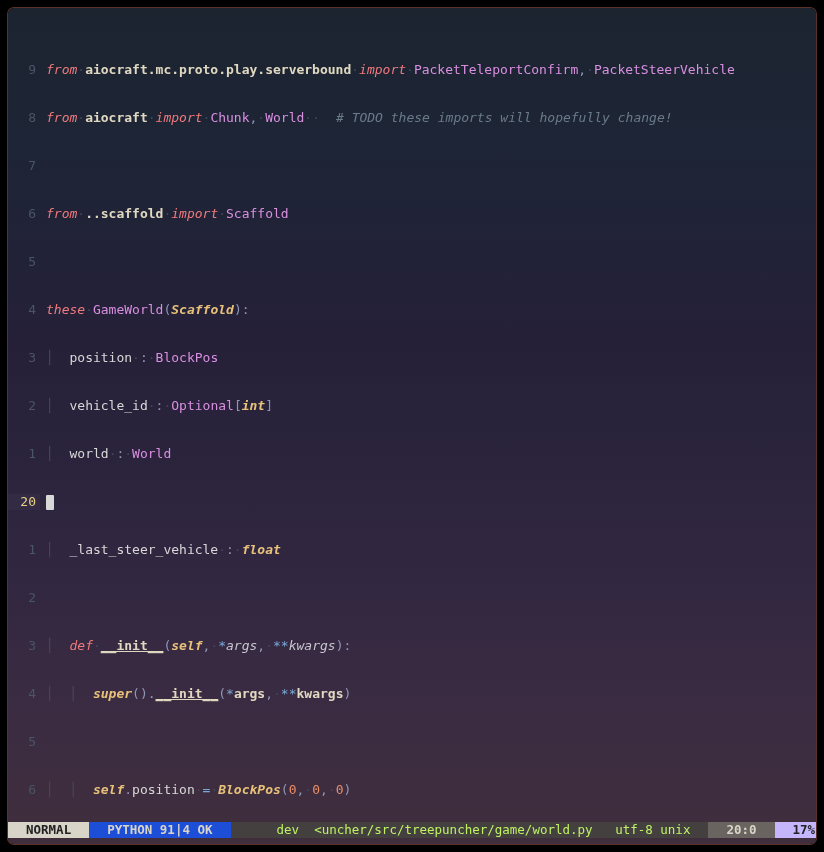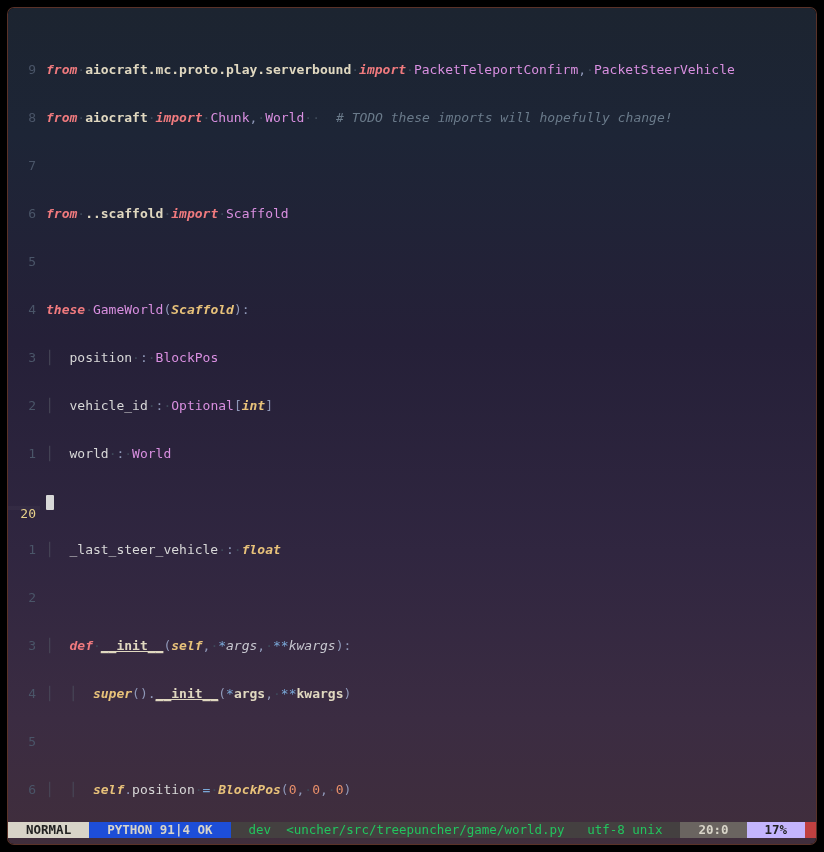--- a/index.html
+++ b/index.html
@@ -45,37 +45,36 @@
     text-align: right;
     color: #4a5568;
     flex: 0 0 32px;
     padding-right: 4px;
     box-sizing: border-box;
   }
   .gutter.cur {
     color: #e8d28a;
     background: rgba(200,200,200,0.04);
     font-weight: normal;
-    margin-top: 12px;
   }
   .code {
     flex: 1;
     color: #b8b8c0;
     padding-left: 6px;
   }
   .cursorcol {
     display:inline-block;
     width:8px;
     height:15px;
     background:#d8d8d8;
     color:#222;
     border-radius:1px;
     transform:translateY(1px);
   }       
-  .kwb   { color:#f07a7e; font-weight:bold; font-style:italic;}
+  .kwb   { color:#f07a7e; font-weight:normal; font-style:italic;}
   .mod   { color:#e0d8c0; font-weight:bold;}          
   .fn    { color:#d98fe0; }                            
   .ty    { color:#e8c27a; font-weight:bold; font-style:italic;} 
   .self  { color:#e8c27a; font-weight:bold; font-style:italic;}
   .attr  { color:#d8d8d8;margin-top:30px; }
   .num   { color:#e88f6a; }          
   .cmt   { color:#6a7a8a; font-style:italic;margin-left:16px;}
   .op    { color:#7aa8d8; }
   .pn    { color:#8f98b8; }
   .indent{ color:#4a4a5a; }
@@ -91,21 +90,21 @@
     right: 0;
     height: 16px;
     display: flex;
     font-size: 12.5px;
     font-weight: bold;
     background: #444040;
   }
   .seg { padding: 0 18px; display:flex; align-items:center; height:100%; white-space:pre; }
   .seg-mode  { background:#d8d4c8; color:#222; }
   .seg-file  { background:#1d4ed8; color:#d8d4c8; }
-  .seg-mid   { background:#444040; color:#22c55e; font-weight:normal; flex:1;}
+  .seg-mid   { background:#444040; color:#bef264; font-weight:normal; flex:1;margin-left:28px;}
   .seg-r1    { background:#6a6460; color:#d8d4c8; }
   .seg-r2    { background:#c4b5fd; color:#222; }
   .seg-r3    { background:#c04040; color:#f0e0d8; }
 </style>
 </head>
 <body>
 
 <div class="window">
 <div class="frame">
 

